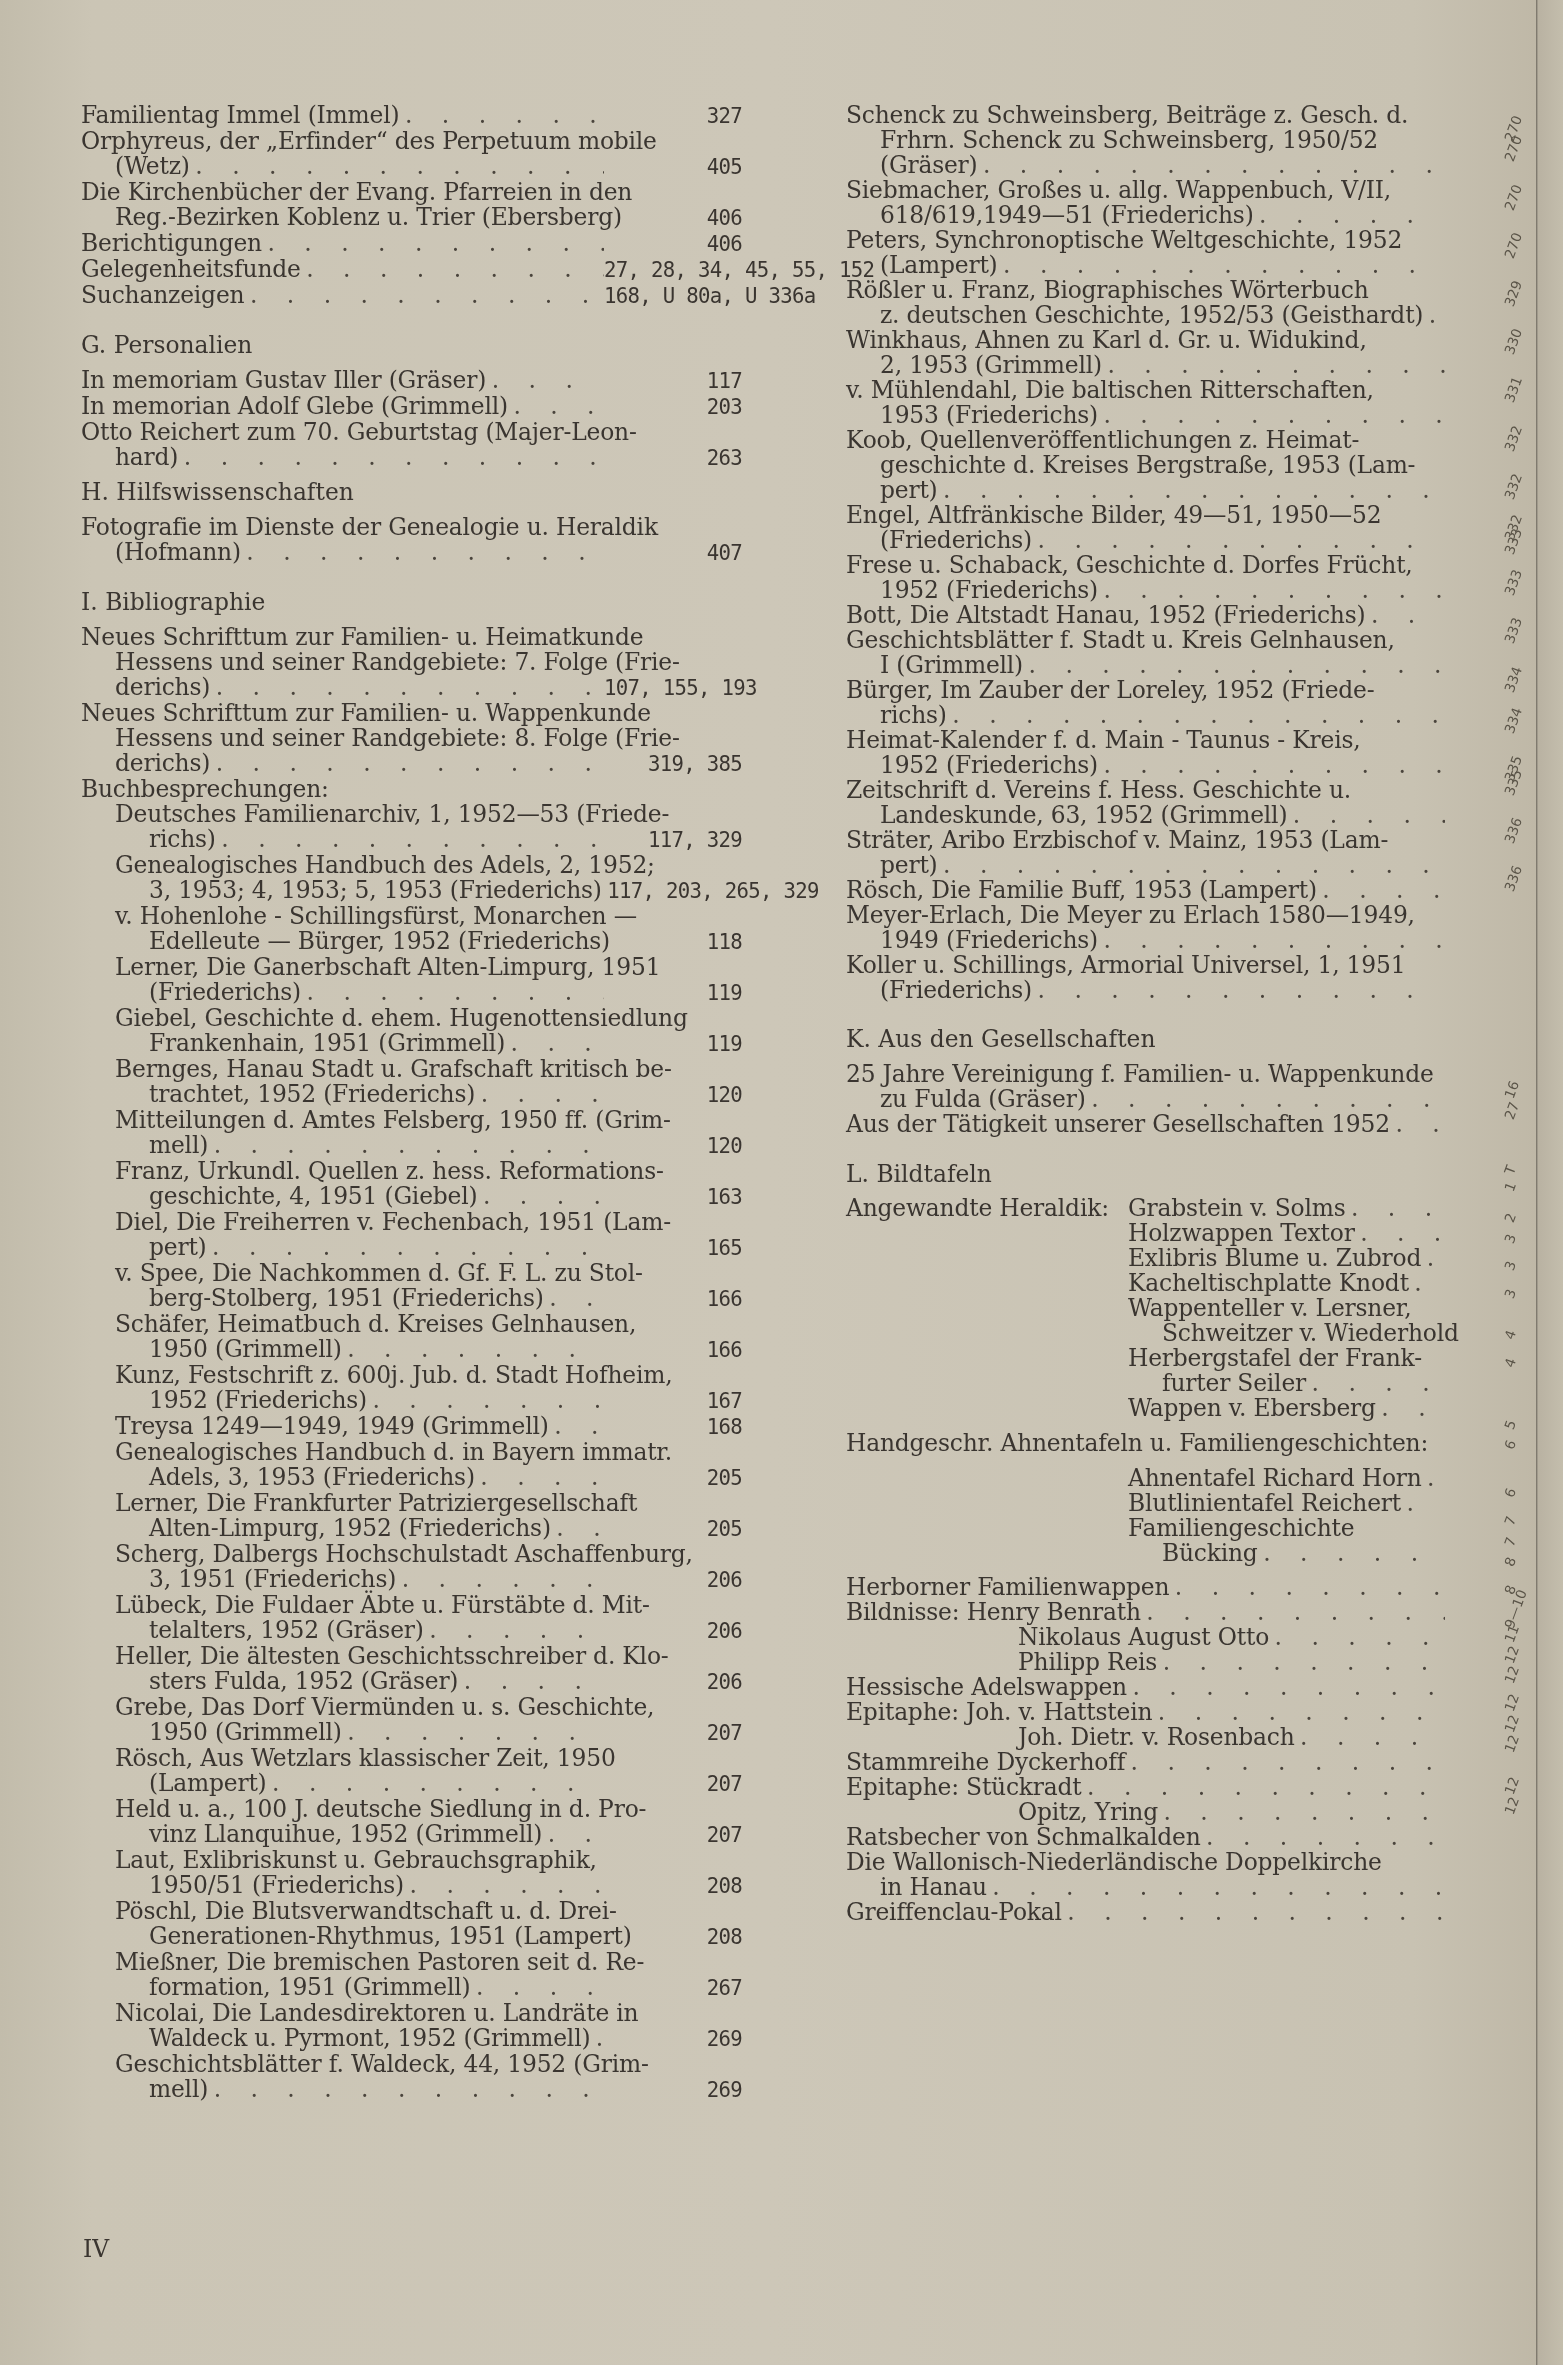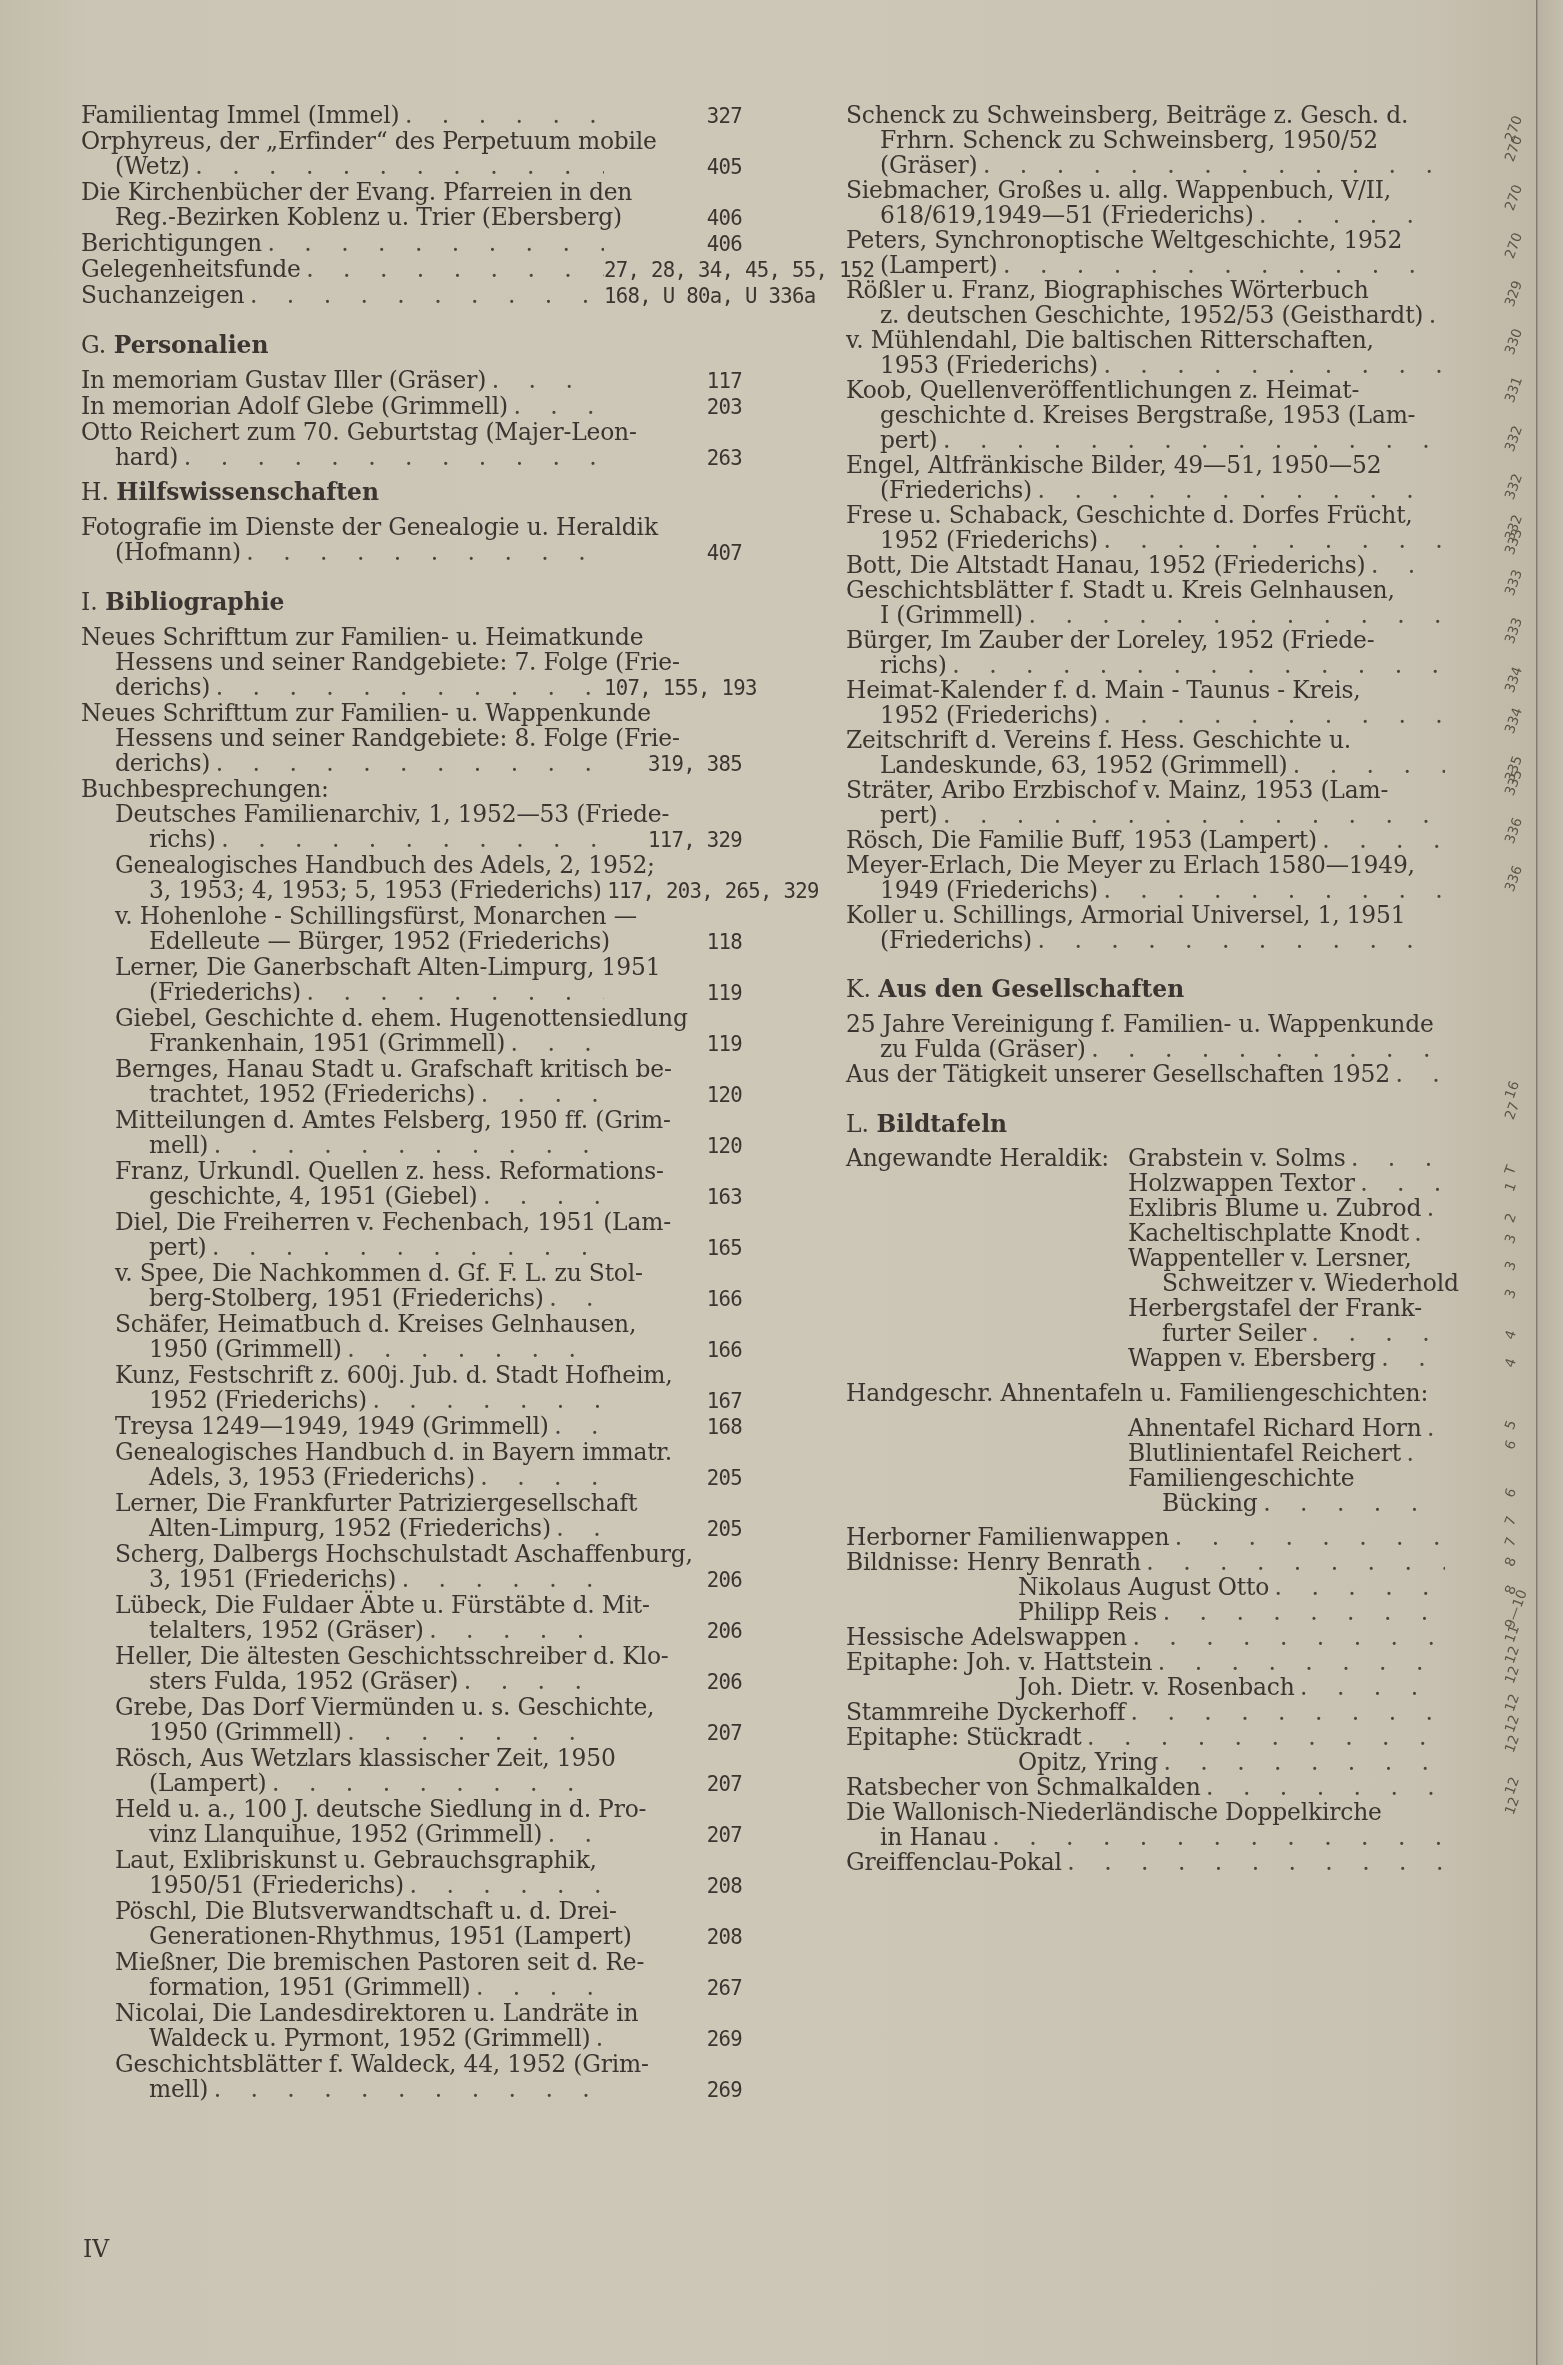--- a/index.html
+++ b/index.html
@@ -24,21 +24,21 @@
   .entry { position:relative; font-size:23.4px; line-height:25px; letter-spacing:-0.2px; }
   .entry .line { display:flex; align-items:baseline; }
   .entry .line .txt { white-space:nowrap; }
   .entry .line .dots { flex:1; overflow:hidden; white-space:nowrap; letter-spacing:11px; padding-left:5.5px; color:#4a443c; }
   .entry .line .dots::after { content:". . . . . . . . . . . . . . . . . . . . . . . . . . . . . . . . . . ."; }
   .entry .pg { width:117px; text-align:right; white-space:nowrap; font-family:"DejaVu Sans Mono", monospace; font-size:20.7px; letter-spacing:-0.7px; }
   .left .pg { width:138px; }
   .indent1 { padding-left:34px; }
   .cont { padding-left:34px; }
   .heading { font-size:23.4px; line-height:27.5px; margin-top:23.4px; margin-bottom:8.3px; }
-  .heading b { font-weight:bold; }
+  .heading b { font-weight:normal; }
   .gap { height:9.6px; }
   .side-num {
     position:absolute; left:1501px; font-size:13.8px; font-family:"DejaVu Sans", sans-serif;
     color:#5a5448; transform:rotate(-70deg); transform-origin:left top; white-space:nowrap;
   }
   .folio { position:absolute; left:83px; top:2235px; font-size:23.4px; }
   .sub { padding-left:282px; }
   .sub2 { padding-left:172px; }
 </style>
 </head>
@@ -472,20 +472,29 @@
           <span class="txt">(Lampert)</span>
           <span class="dots"></span>
         </div>
       </div>
       <div class="entry">
         <div class="line">
           <span class="txt">Rößler u. Franz, Biographisches Wörterbuch</span>
         </div>
         <div class="line cont">
           <span class="txt">z. deutschen Geschichte, 1952/53 (Geisthardt)</span>
+          <span class="dots"></span>
+        </div>
+      </div>
+      <div class="entry">
+        <div class="line">
+          <span class="txt">Winkhaus, Ahnen zu Karl d. Gr. u. Widukind,</span>
+        </div>
+        <div class="line cont">
+          <span class="txt">2, 1953 (Grimmell)</span>
           <span class="dots"></span>
         </div>
       </div>
       <div class="entry">
         <div class="line">
           <span class="txt">v. Mühlendahl, Die baltischen Ritterschaften,</span>
         </div>
         <div class="line cont">
           <span class="txt">1953 (Friederichs)</span>
           <span class="dots"></span>

